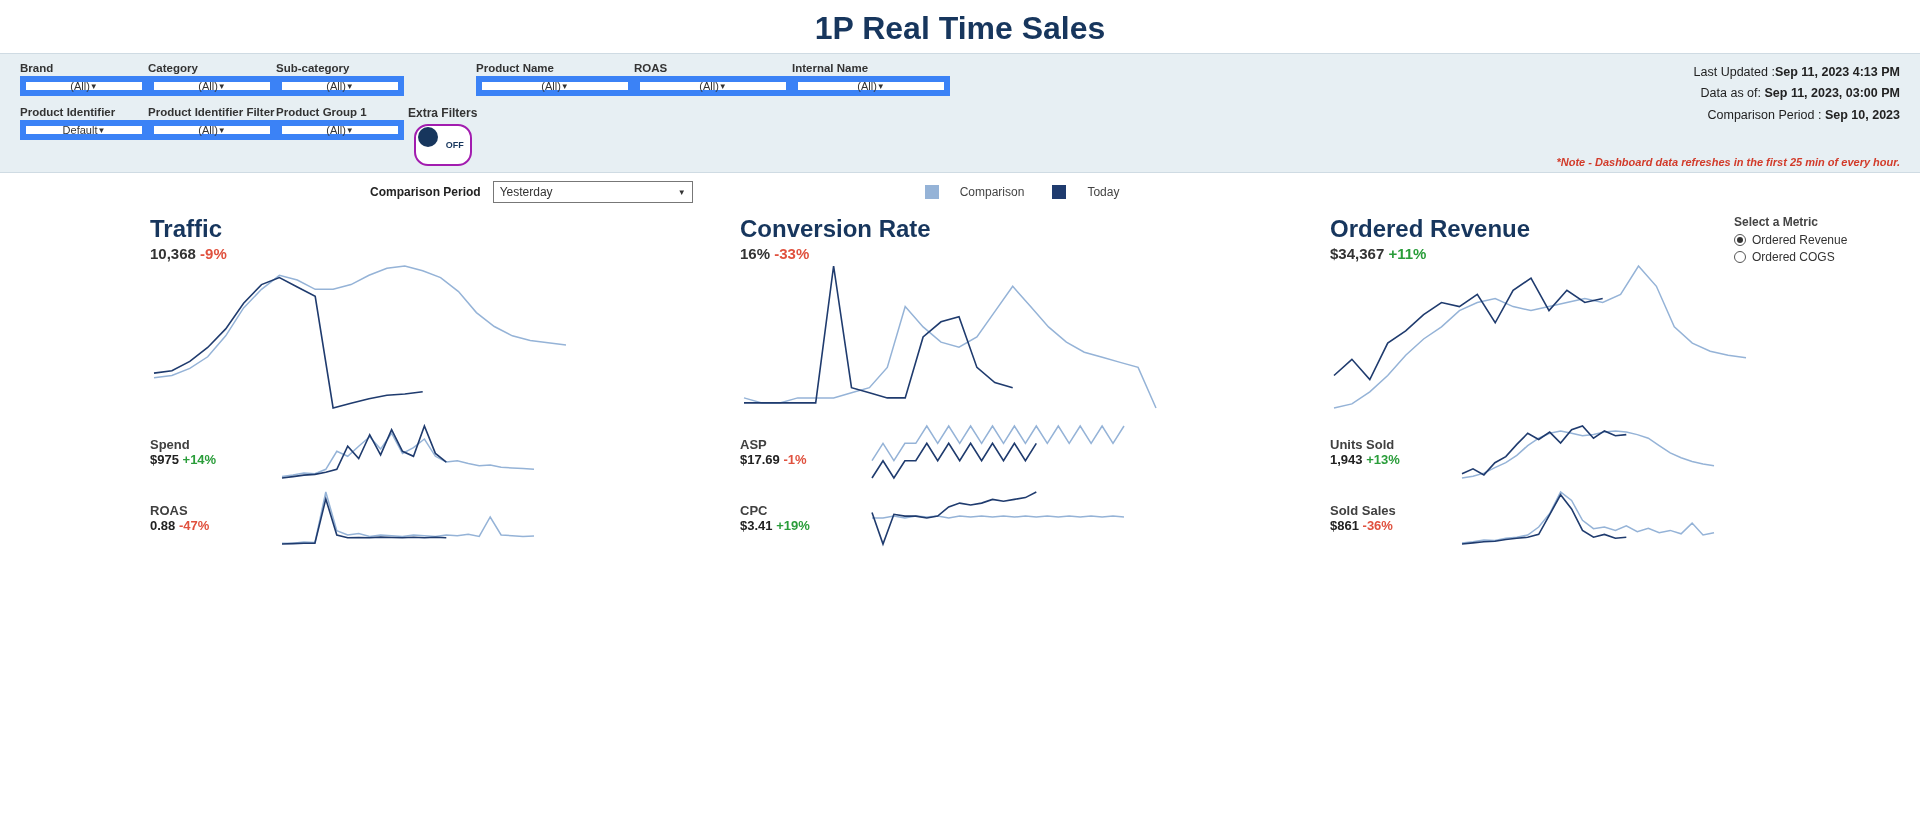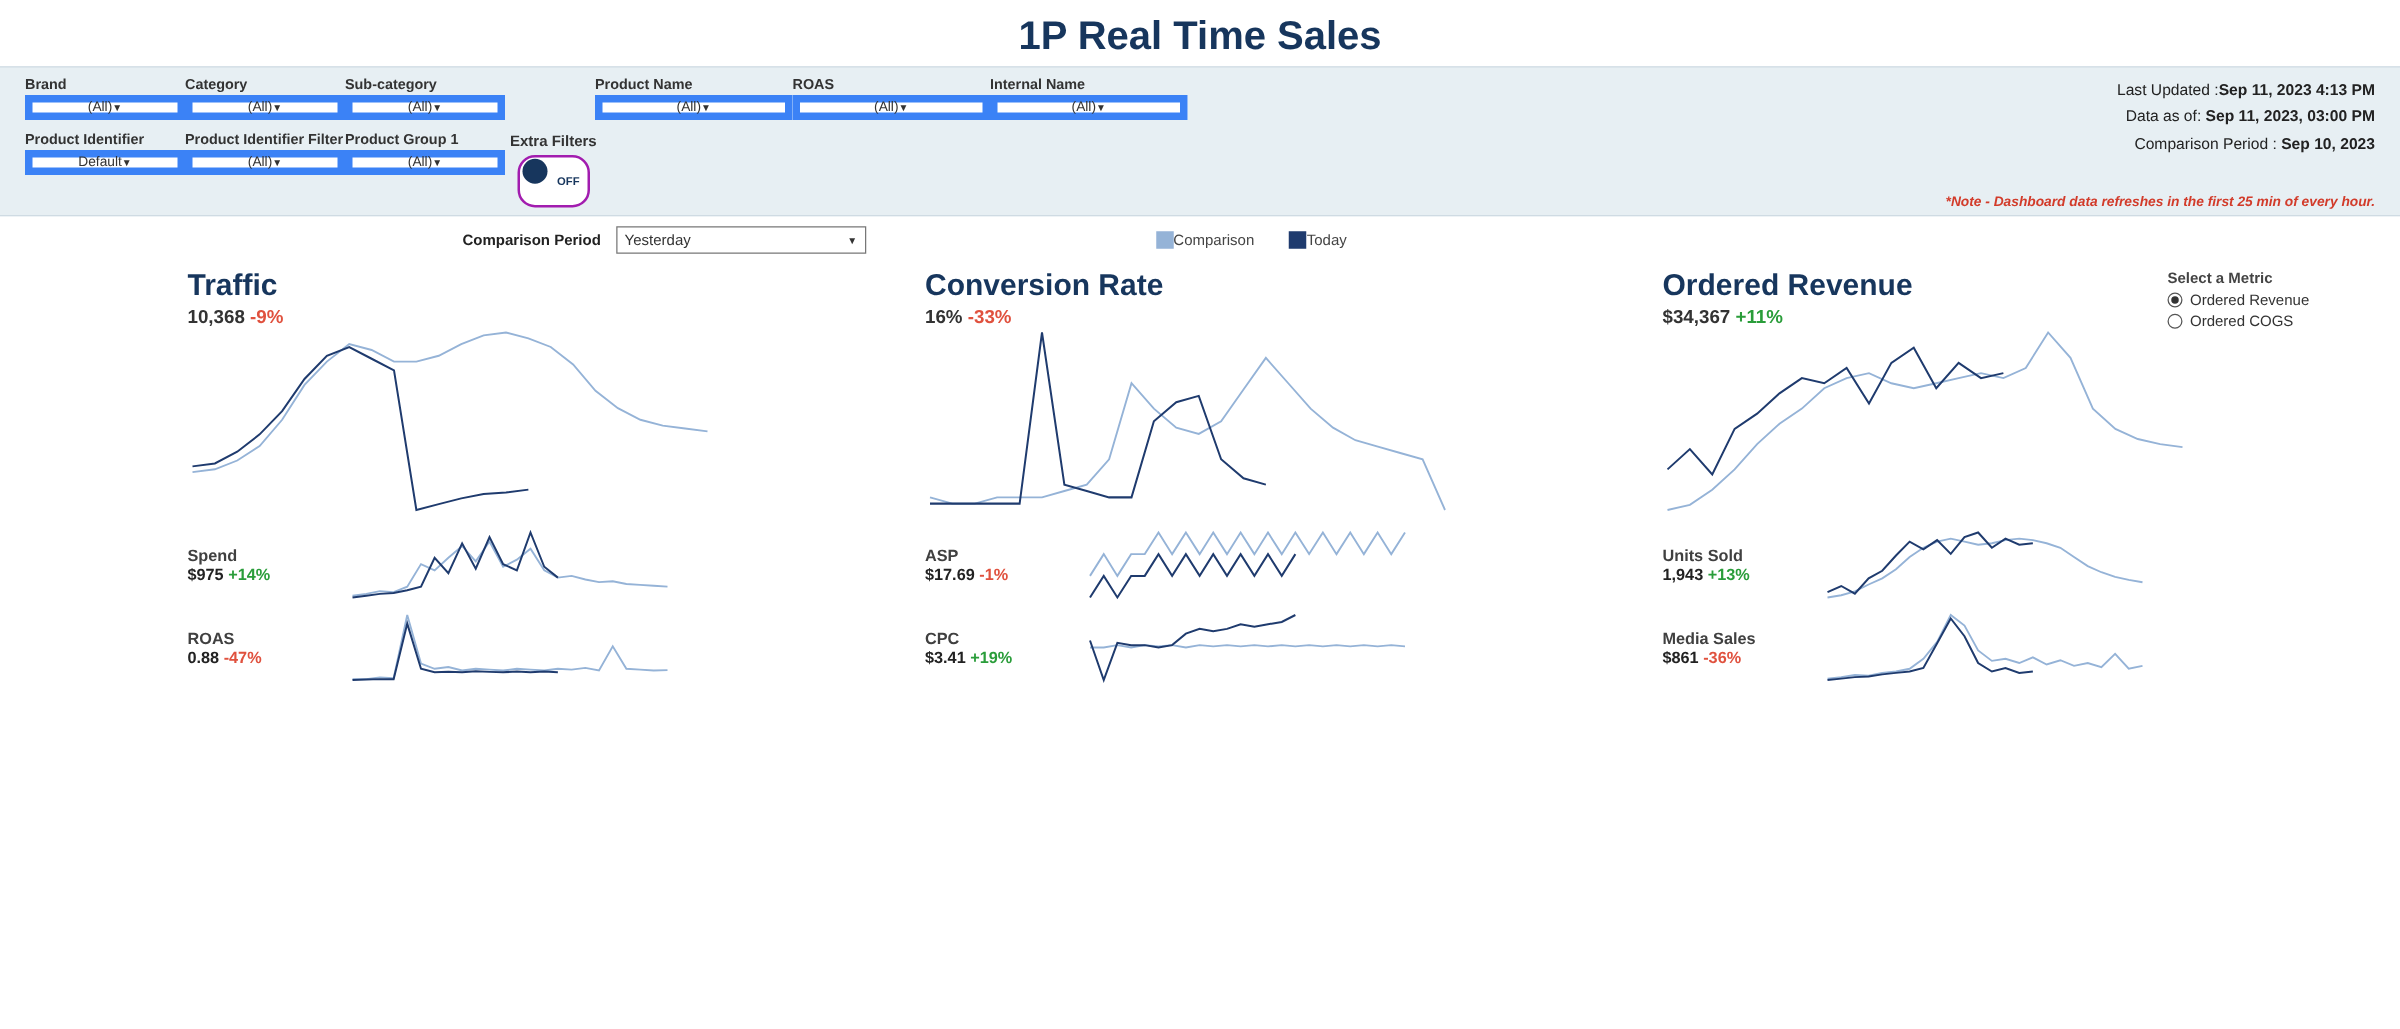--- a/index.html
+++ b/index.html
@@ -70,21 +70,21 @@
     display:flex; align-items:center; gap:12px;
     padding: 8px 0 6px 0; margin-left: 370px;
   }
   .comp-row .label { font-weight:700; font-size:12px; color:#222;}
   .comp-select {
     width:200px; height:22px; border:1px solid #777; background:#fff;
     display:flex; align-items:center; justify-content:space-between;
     padding:0 6px; cursor:pointer; font-size:12px;
   }
   .legend { display:flex; gap:28px; align-items:center; margin-left:220px;}
-  .legend-item { display:flex; align-items:center; gap:0; font-size:12px; color:#444;}
+  .legend-item { display:flex; align-items:center; gap:21px; font-size:12px; color:#444;}
   .swatch { width:14px; height:14px; }
   .sw-comp { background:#95b3d7; }
   .sw-today{ background:#1f3b6e; }
 
   .dashboard { display:flex; padding: 6px 30px 30px 150px; gap:30px; align-items:flex-start;}
   .col { flex:1; min-width:0; }
   .bigcard { margin-bottom:10px; }
   .big-title { font-size:24px; font-weight:800; color:#17365d; margin:0;}
   .big-sub { font-size:15px; font-weight:700; margin-top:2px;}
   .delta-pos { color:#2a9d3a; font-weight:700;}
@@ -318,21 +318,21 @@
         <div class="small-title">Units Sold</div>
         <div class="small-val"><span>1,943</span> <span class="delta-pos">+13%</span></div>
       </div>
       <svg class="chart" width="260" height="60">
           <path d="M4.0,56.0 L15.0,54.2 L25.9,51.1 L36.9,45.6 L47.8,40.7 L58.8,33.4 L69.7,23.6 L80.7,16.2 L91.7,11.3 L102.6,8.9 L113.6,11.3 L124.5,13.8 L135.5,12.6 L146.4,10.1 L157.4,8.9 L168.3,10.1 L179.3,12.6 L190.3,16.2 L201.2,23.6 L212.2,30.9 L223.1,35.8 L234.1,39.5 L245.0,41.9 L256.0,43.8" class="line-comp"></path>
           <path d="M4.0,51.7 L15.0,46.8 L25.9,52.9 L36.9,40.7 L47.8,34.6 L58.8,22.4 L69.7,11.3 L80.7,17.5 L91.7,10.1 L102.6,21.1 L113.6,7.7 L124.5,4.0 L135.5,16.2 L146.4,8.9 L157.4,13.8 L168.3,12.6" class="line-today"></path>
         </svg>
     </div>
     <div class="small-row">
       <div class="small-meta">
-        <div class="small-title">Media Sales</div>
+        <div class="small-title">Sold Sales</div>
         <div class="small-val"><span>$861</span> <span class="delta-neg">-36%</span></div>
       </div>
       <svg class="chart" width="260" height="60">
           <path d="M4.0,54.9 L15.0,53.7 L25.9,52.0 L36.9,52.6 L47.8,50.3 L58.8,49.2 L69.7,47.0 L80.7,39.0 L91.7,25.5 L102.6,4.0 L113.6,12.5 L124.5,32.3 L135.5,40.7 L146.4,39.0 L157.4,42.4 L168.3,37.9 L179.3,43.6 L190.3,40.2 L201.2,44.7 L212.2,42.4 L223.1,45.8 L234.1,35.1 L245.0,47.0 L256.0,44.7" class="line-comp"></path>
           <path d="M4.0,56.0 L15.0,54.9 L25.9,53.7 L36.9,53.2 L47.8,51.5 L58.8,50.3 L69.7,49.2 L80.7,46.4 L91.7,26.6 L102.6,6.8 L113.6,21.0 L124.5,42.4 L135.5,49.2 L146.4,46.4 L157.4,50.3 L168.3,49.2" class="line-today"></path>
         </svg>
     </div>
   </div>
 </div>
 

